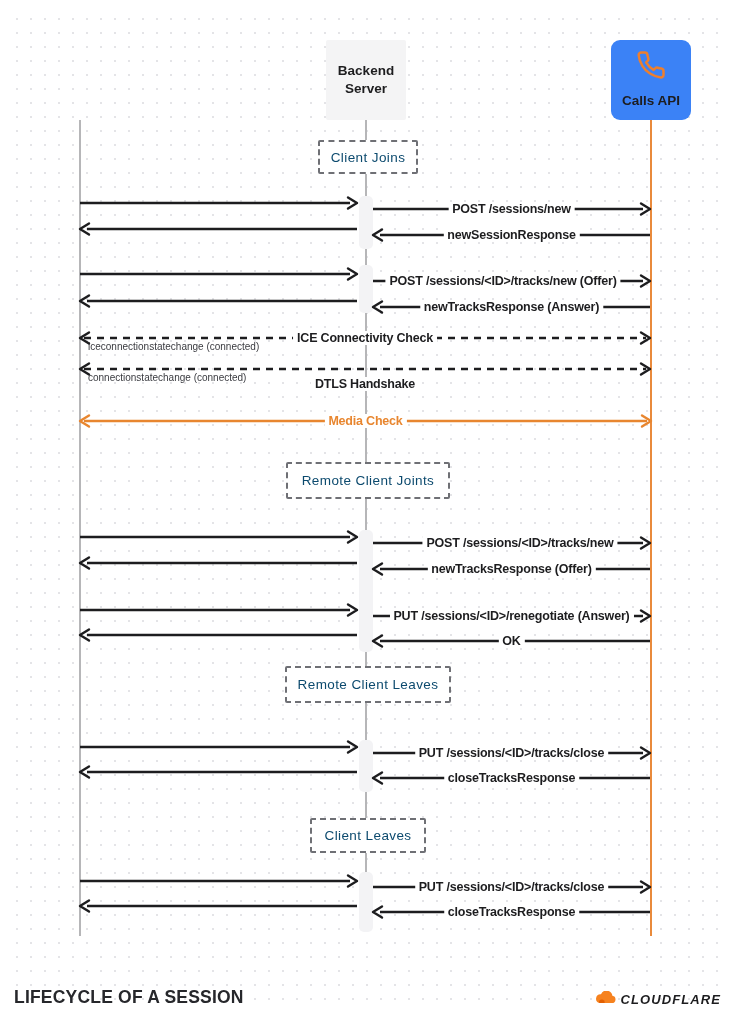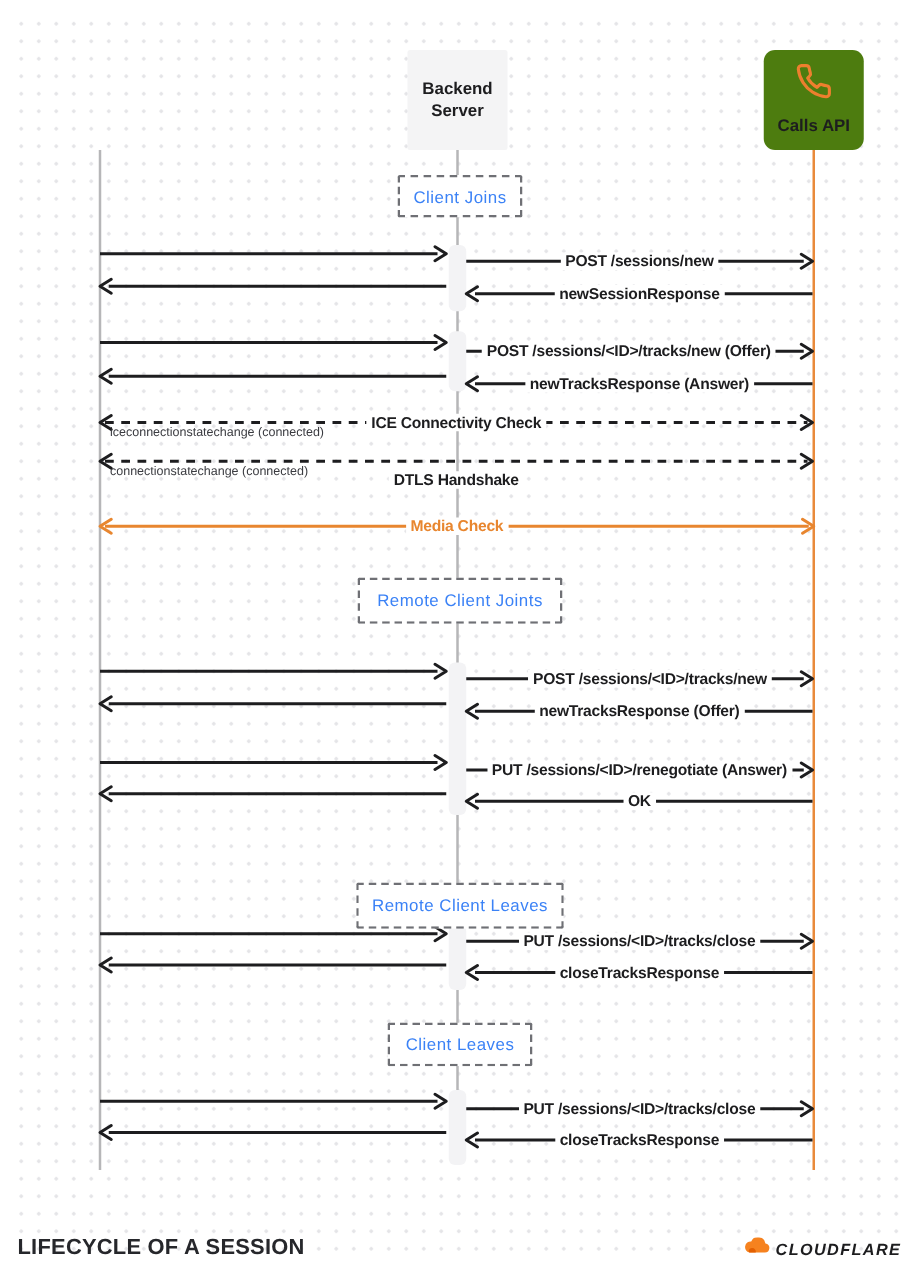--- a/index.html
+++ b/index.html
@@ -9,37 +9,37 @@
   .dots{position:absolute;left:10px;top:12px;right:10px;bottom:10px;
         background-image:radial-gradient(circle,#e4e4e7 1.2px,transparent 1.4px);
         background-size:14px 14px;}
   
   .actor{position:absolute;top:40px;width:80px;height:80px;display:flex;
          flex-direction:column;align-items:center;justify-content:center;
          text-align:center;font-weight:bold;font-size:13.5px;line-height:1.35;
          color:#1d1d1f;border-radius:2px;background:#f4f4f5;z-index:6;}
   .actor-webrtc{left:39px;}
   .actor-backend{left:326px;}
-  .actor-calls{left:611px;background:#4d7c0f;border-radius:9px;gap:7px;}
+  .actor-calls{left:611px;background:#3b82f6;border-radius:9px;gap:7px;}
   .actor-label{padding:0 6px;}
   
   .lifeline{position:absolute;top:120px;width:2px;background:#b6b6b8;z-index:1;}
   .ll-webrtc{left:79px;height:816px;}
   .ll-backend{left:365px;height:812px;}
   .ll-calls{left:649.5px;width:2.6px;background:#e98a3b;height:816px;}
   
   .actbar{position:absolute;left:359px;width:14px;background:#f3f3f5;
           border-radius:5px;z-index:2;}
   
   .section{position:absolute;background:#fff;border:2px dashed #6f7075;
            border-radius:2px;display:flex;align-items:center;justify-content:center;
-           color:#3b82f6;font-size:13.5px;letter-spacing:.4px;z-index:4;}
+           color:#0c4a6e;font-size:13.5px;letter-spacing:.4px;z-index:4;}
   .sec-1{left:318px;top:140px;width:96px;height:30px;}
   .sec-2{left:286px;top:462px;width:160px;height:33px;}
-  .sec-3{left:285px;top:706px;width:162px;height:33px;justify-content:center;}
+  .sec-3{left:285px;top:666px;width:162px;height:33px;justify-content:center;}
   .sec-4{left:310px;top:818px;width:112px;height:31px;}
   
   #arrows{position:absolute;left:0;top:0;z-index:3;}
   #labels{position:absolute;inset:0;z-index:5;pointer-events:none;}
   .msg-label{position:absolute;transform:translate(-50%,-50%);background:#fff;
              padding:0 4px;font-weight:bold;font-size:12.5px;letter-spacing:-.2px;
              color:#1d1d1f;white-space:nowrap;text-align:center;}
   .msg-label.media{color:#e8862f;}
   .msg-note{position:absolute;font-size:10px;color:#3a3b40;white-space:nowrap;
             background:transparent;}

